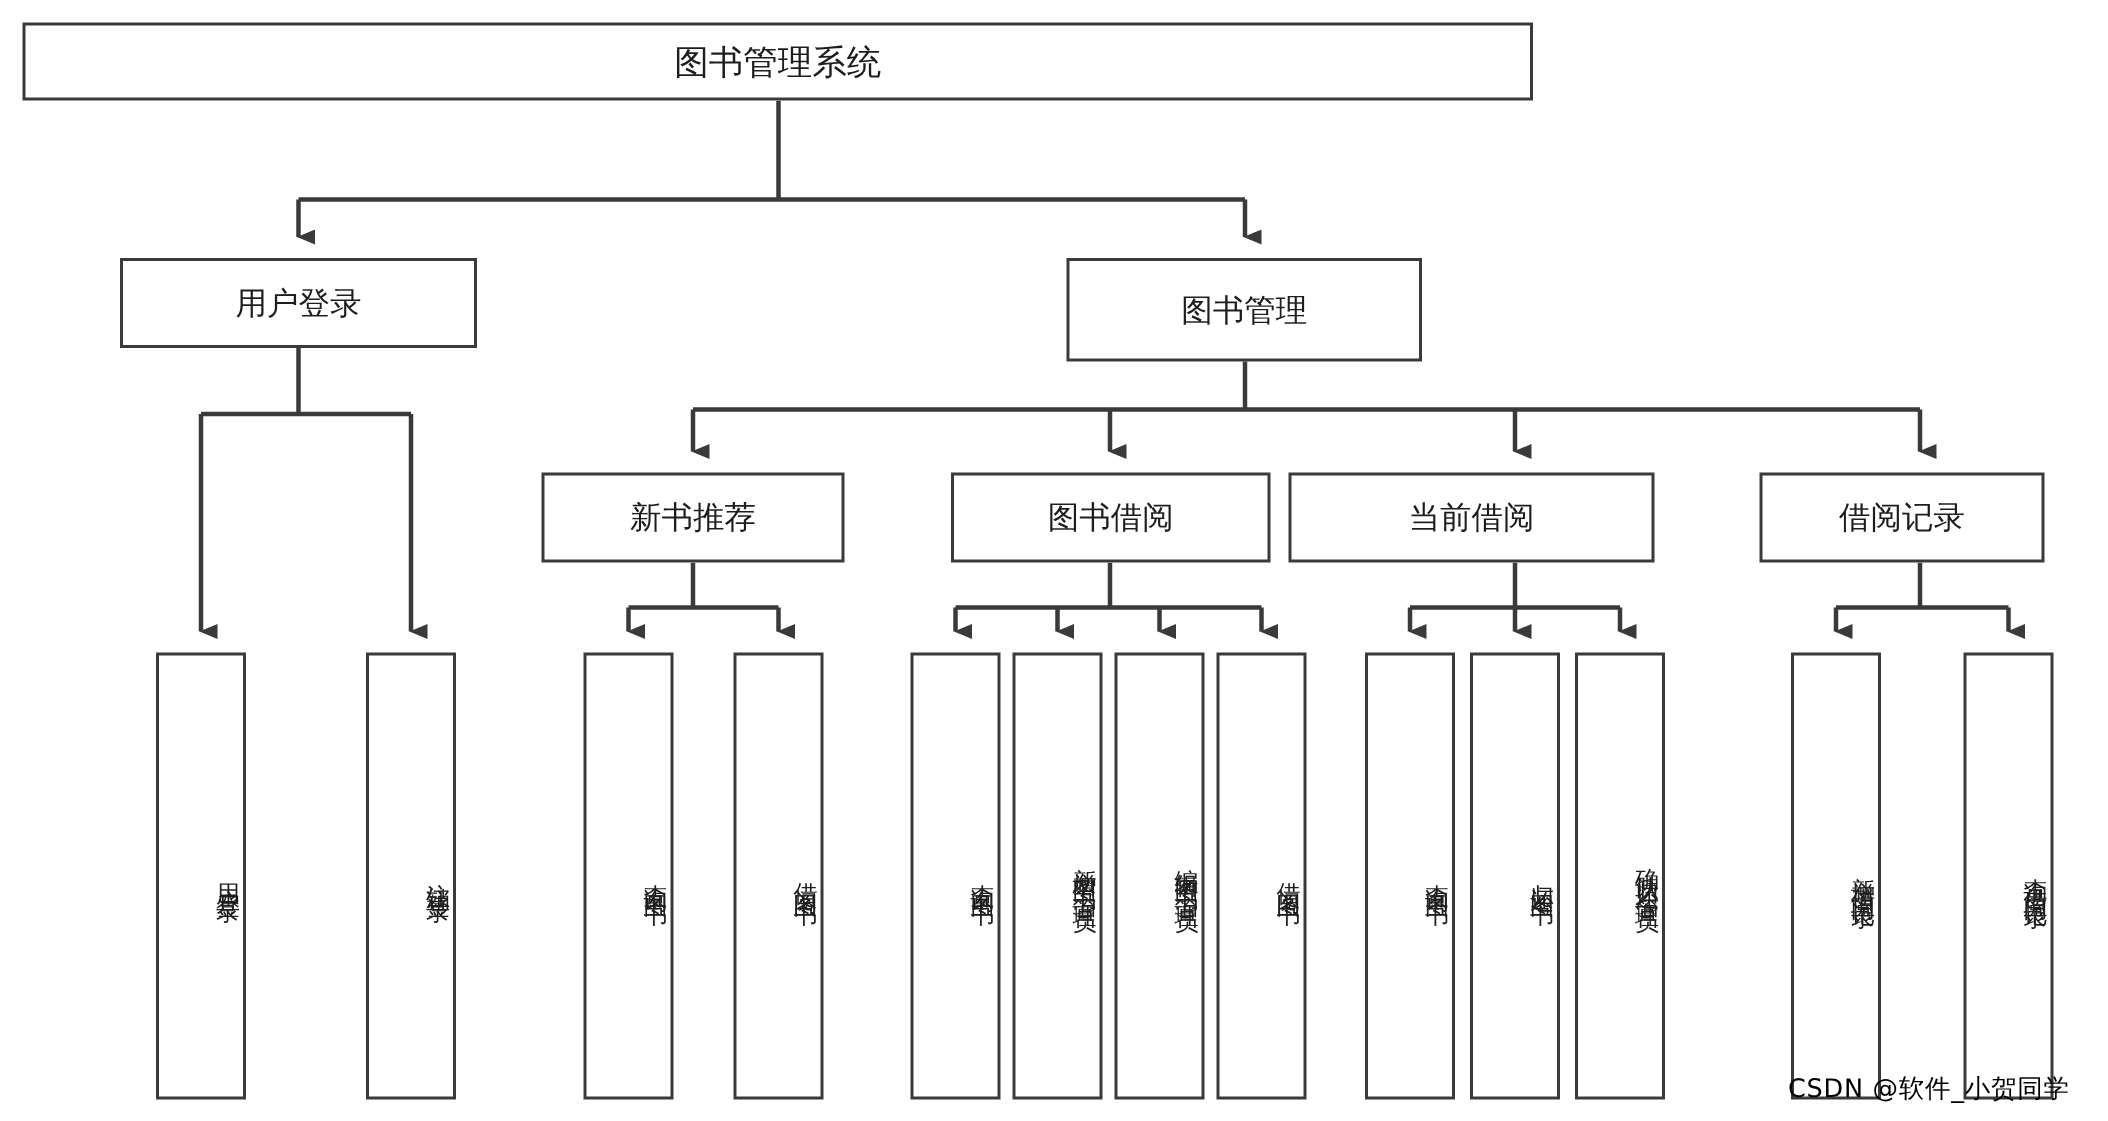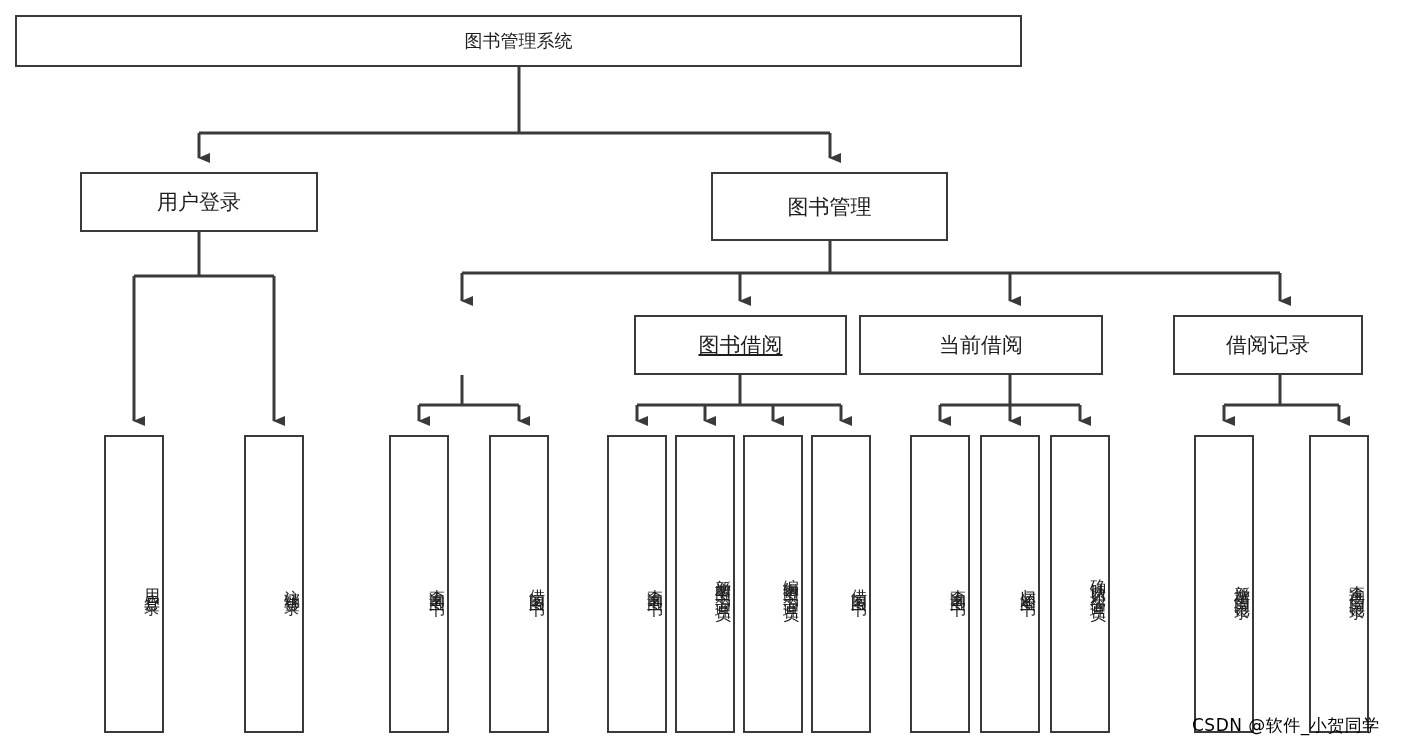--- a/index.html
+++ b/index.html
@@ -31,21 +31,21 @@
     box-sizing: border-box;
     background: #ffffff;
     border: 2px solid #3a3a3a;
     display: flex;
     align-items: center;
     justify-content: center;
     color: #1d1d1d;
     text-align: center;
   }
   .node.lvl0 {
-    font-size: 18px;
+    font-size: 23px;
   }
   .node.lvl1 {
     font-size: 21px;
   }
   .node.lvl2 {
     font-size: 21px;
   }
   .node.vert {
     writing-mode: vertical-rl;
     text-orientation: upright;
@@ -125,21 +125,24 @@
     <span>图书管理系统</span>
   </div>
 
   <div class="node lvl1" style="left:80px; top:172px; width:238px; height:60px;">
     <span>用户登录</span>
   </div>
   <div class="node lvl1" style="left:711px; top:172px; width:237px; height:69px;">
     <span>图书管理</span>
   </div>
 
-  <div class="node lvl2" style="left:634px; top:315px; width:213px; height:60px;text-decoration:underline;">
+  <div class="node lvl2" style="left:361px; top:315px; width:202px; height:60px;">
+    <span>新书推荐</span>
+  </div>
+  <div class="node lvl2" style="left:634px; top:315px; width:213px; height:60px;">
     <span>图书借阅</span>
   </div>
   <div class="node lvl2" style="left:859px; top:315px; width:244px; height:60px;">
     <span>当前借阅</span>
   </div>
   <div class="node lvl2" style="left:1173px; top:315px; width:190px; height:60px;">
     <span>借阅记录</span>
   </div>
 
   <div class="node vert" style="left:104px; top:435px; width:60px; height:298px;">

